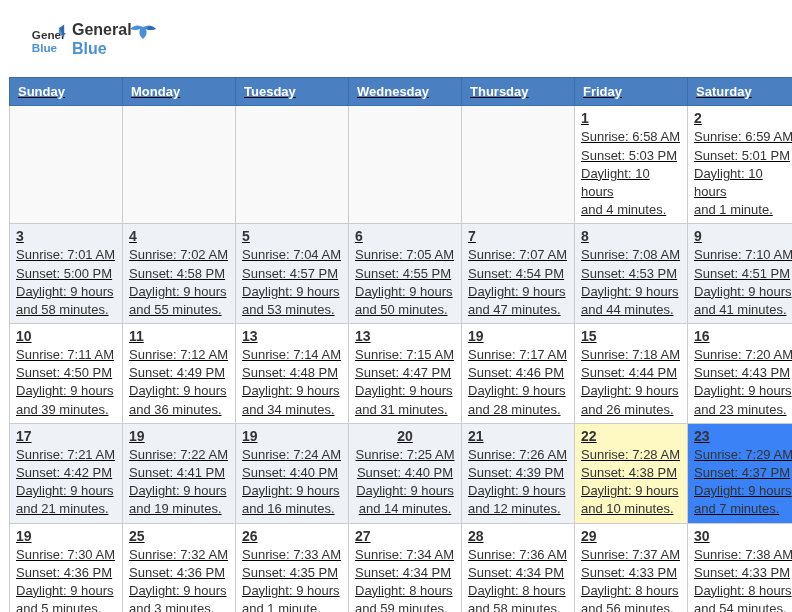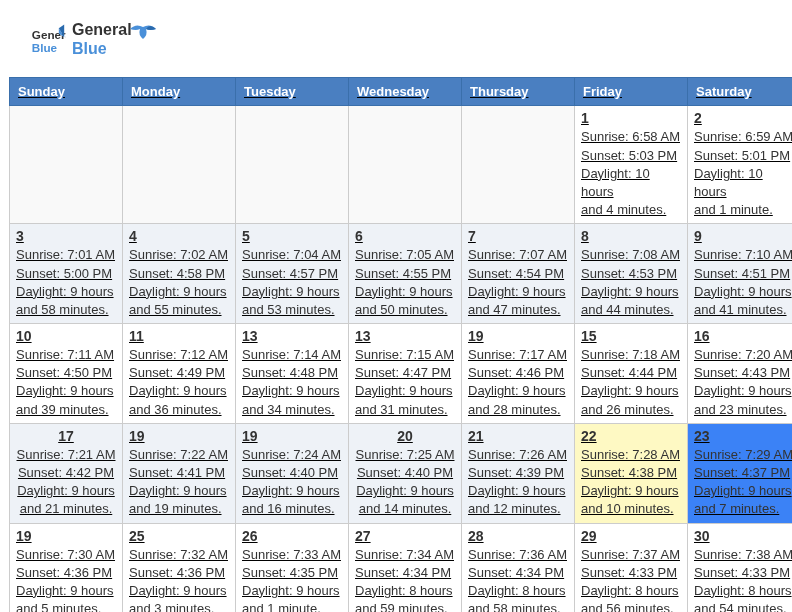--- a/index.html
+++ b/index.html
@@ -135,21 +135,21 @@
           <td>
             <div class="day-num">15</div>
             <div class="day-info">Sunrise: 7:18 AM<br>Sunset: 4:44 PM<br>Daylight: 9 hours<br>and 26 minutes.</div>
           </td>
           <td>
             <div class="day-num">16</div>
             <div class="day-info">Sunrise: 7:20 AM<br>Sunset: 4:43 PM<br>Daylight: 9 hours<br>and 23 minutes.</div>
           </td>
         </tr>
         <tr class="row-even">
-          <td style="background: rgb(238, 242, 247); text-align: center;">
+          <td style="background: rgb(238, 242, 247);">
             <div class="day-num">17</div>
             <div class="day-info">Sunrise: 7:21 AM<br>Sunset: 4:42 PM<br>Daylight: 9 hours<br>and 21 minutes.</div>
           </td>
           <td style="background: rgb(238, 242, 247);">
             <div class="day-num">19</div>
             <div class="day-info">Sunrise: 7:22 AM<br>Sunset: 4:41 PM<br>Daylight: 9 hours<br>and 19 minutes.</div>
           </td>
           <td style="background: rgb(238, 242, 247);">
             <div class="day-num">19</div>
             <div class="day-info">Sunrise: 7:24 AM<br>Sunset: 4:40 PM<br>Daylight: 9 hours<br>and 16 minutes.</div>

